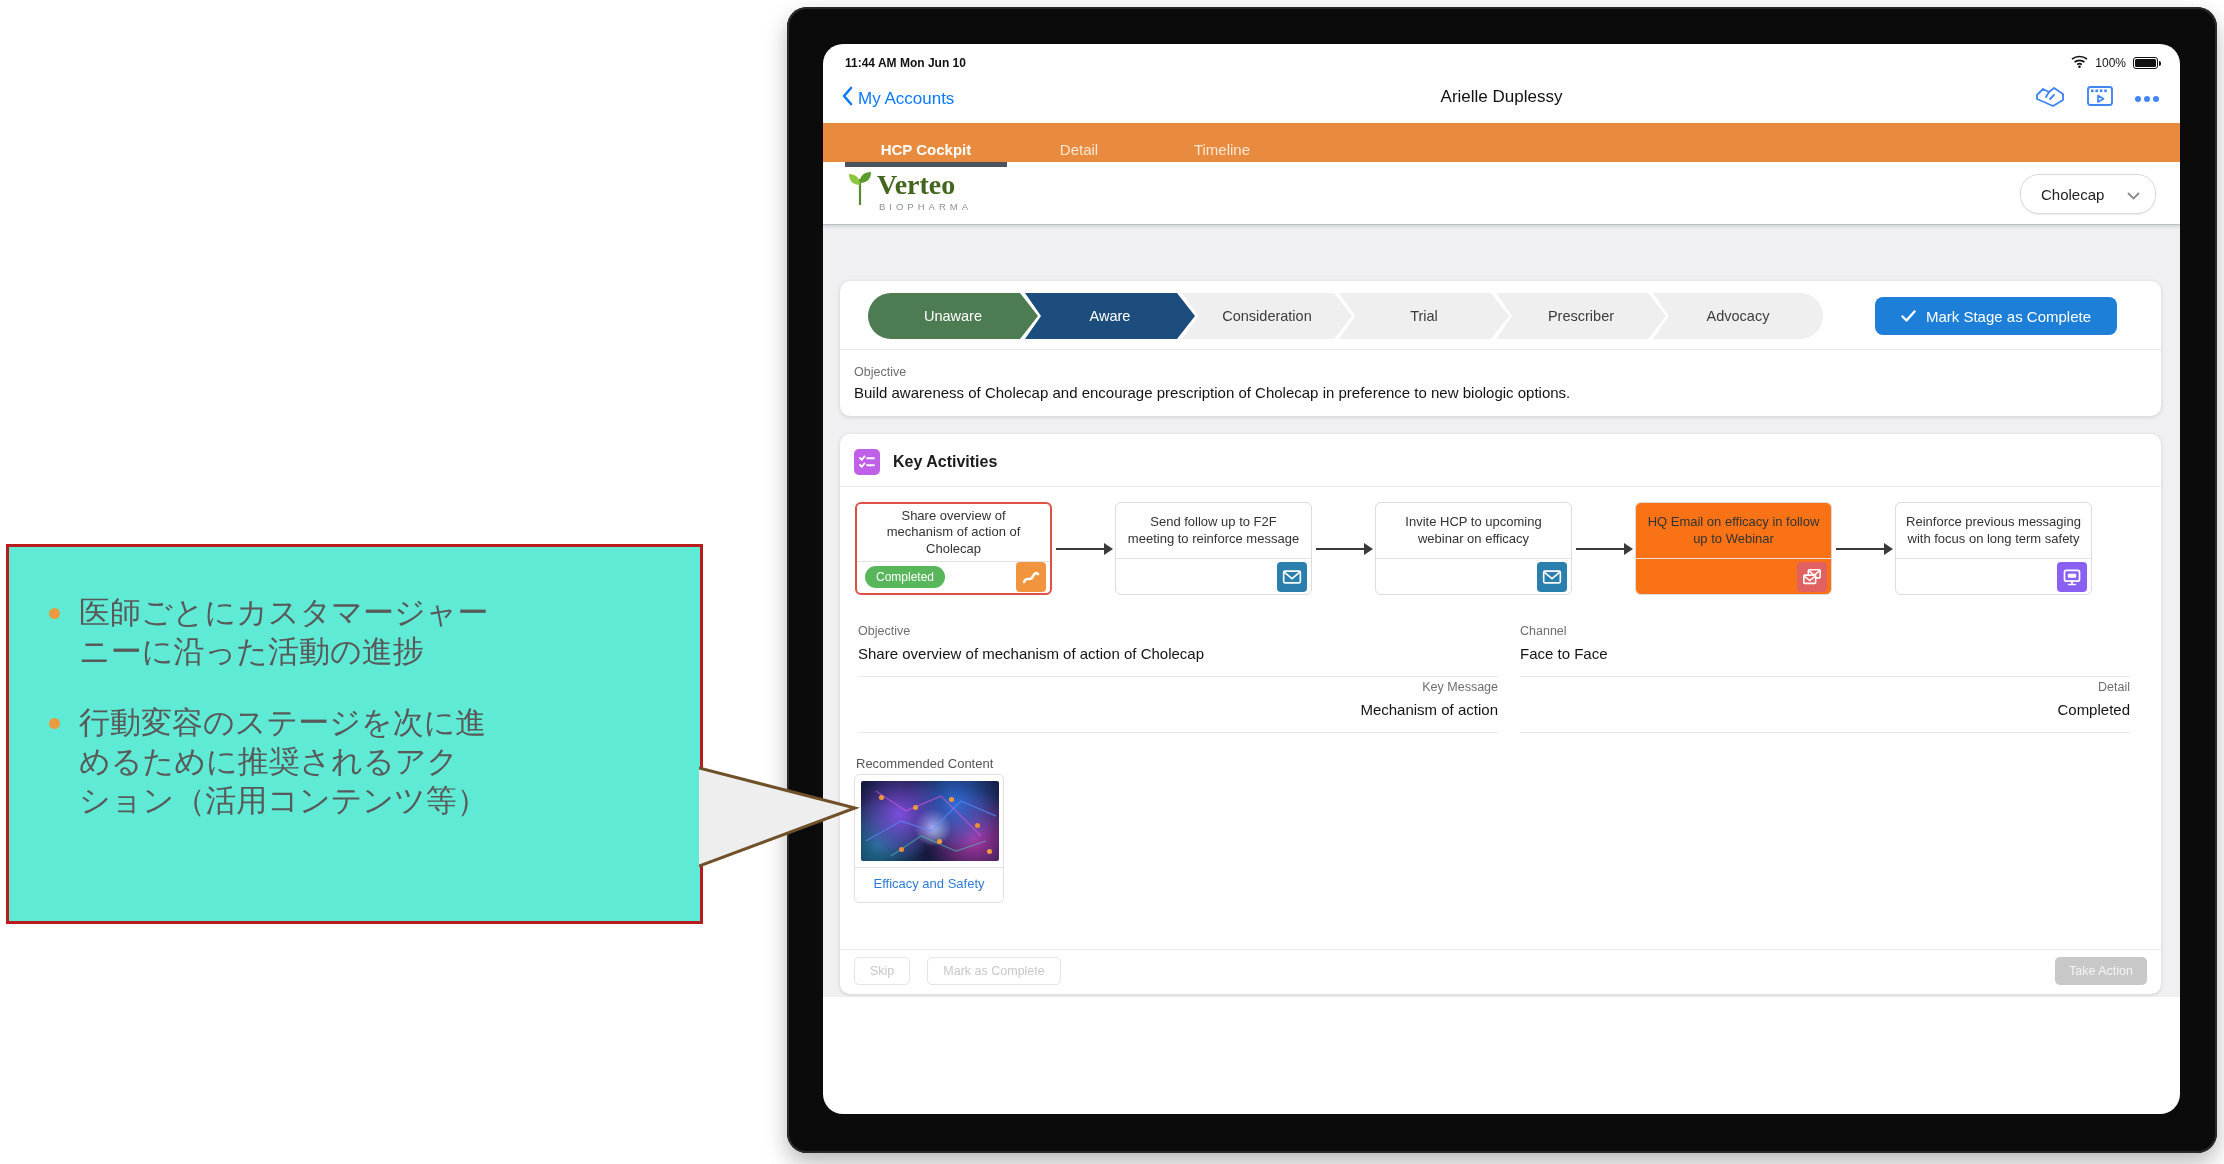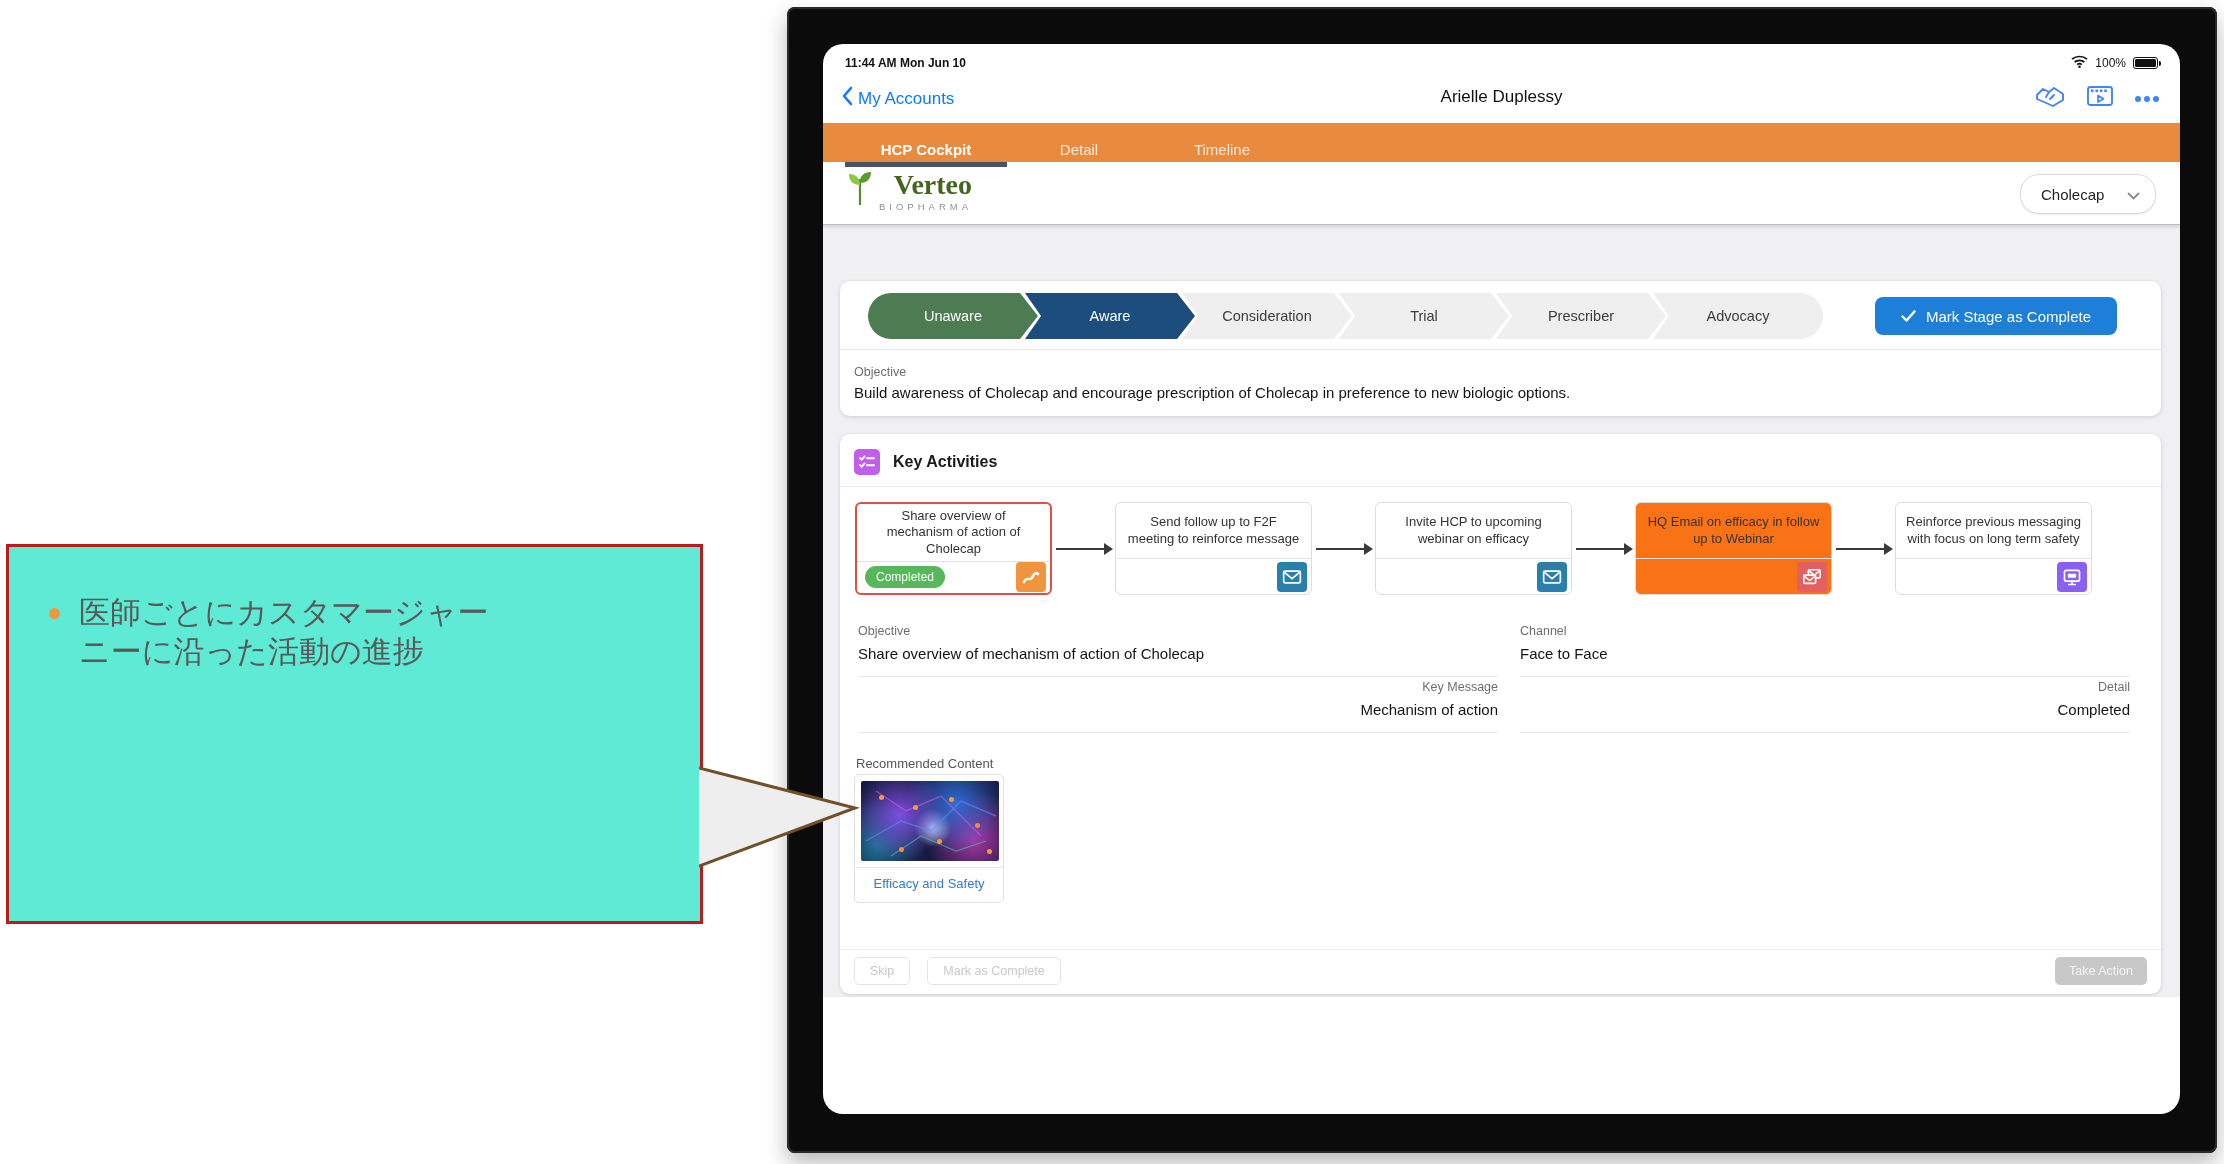--- a/index.html
+++ b/index.html
@@ -1,21 +1,21 @@
 <!DOCTYPE html>
 <html><head>
 <meta charset="utf-8">
 <style>
   * { margin:0; padding:0; box-sizing:border-box; }
   html,body { width:2224px; height:1164px; background:#ffffff; font-family:"Liberation Sans","DejaVu Sans",sans-serif; }
   .page { position:relative; width:2224px; height:1164px; overflow:hidden; }
 
   
   .tablet { position:absolute; left:787px; top:7px; width:1430px; height:1146px;
-    background:#0b0b0c; border-radius:8px; box-shadow:0 10px 22px rgba(0,0,0,.28), inset 0 0 0 2px #2a2a2c; z-index:1; }
+    background:#0b0b0c; border-radius:20px; box-shadow:0 10px 22px rgba(0,0,0,.28), inset 0 0 0 2px #2a2a2c; z-index:1; }
   .screen { position:absolute; left:36px; top:37px; width:1357px; height:1070px;
     background:#ffffff; border-radius:20px; overflow:hidden; }
 
   
   .statusbar { position:absolute; top:10px; left:22px; right:22px; height:18px;
     display:flex; justify-content:space-between; align-items:center; }
   .status-time { font-size:12px; font-weight:700; color:#111; }
   .status-right { display:flex; align-items:center; gap:7px; }
   .status-batt-pct { font-size:12px; color:#111; }
   .batt { position:relative; width:25px; height:12px; border:1.5px solid #111; border-radius:3px; }
@@ -33,21 +33,21 @@
     display:flex; align-items:center; padding-left:22px; }
   .tab { height:39px; line-height:39px; text-align:center; font-size:15px; color:rgba(255,248,240,.85); cursor:pointer; }
   .tab.t0 { width:162px; color:#ffffff; font-weight:700; }
   .tab.t1 { width:144px; }
   .tab.t2 { width:142px; }
   .tab-indicator { position:absolute; top:118px; left:22px; width:162px; height:5px; background:#4b545e; z-index:3; }
 
   
   .brandbar { position:absolute; top:118px; left:0; right:0; height:63px; background:#fff;
     border-bottom:1px solid #b9c0c9; box-shadow:0 2px 3px rgba(0,0,0,.12); z-index:2; }
-  .brand { position:absolute; left:24px; top:9px; display:flex; align-items:flex-start; gap:4px;text-align:right; }
+  .brand { position:absolute; left:24px; top:9px; display:flex; align-items:flex-start; gap:4px; }
   .brand-text-name { font-family:"Liberation Serif","DejaVu Serif",serif; font-size:28px; line-height:28px; font-weight:700; color:#44651d; }
   .brand-text-sub { font-size:9.5px; letter-spacing:4px; color:#8c9196; margin-top:2px; margin-left:2px; }
   .product-pill { position:absolute; right:24px; top:12px; width:136px; height:40px; background:#fff;
     border:1.5px solid #d9d9d9; border-radius:19px; display:flex; align-items:center; justify-content:space-between;
     padding:0 15px 0 20px; box-shadow:0 1px 2px rgba(0,0,0,.08); cursor:pointer; }
   .product-pill span { font-size:15px; color:#222; }
 
   
   .graybg { position:absolute; top:181px; left:0; right:0; height:772px; background:#f0f0f2; }
 
@@ -390,20 +390,23 @@
         </div>
       </div>
 
     </div>
   </div>
 
   <div class="callout">
     <ul>
       <li><span class="jtext">医師ごとにカスタマージャー
 ニーに沿った活動の進捗</span></li>
+      <li><span class="jtext">行動変容のステージを次に進
+めるために推奨されるアク
+ション（活用コンテンツ等）</span></li>
     </ul>
   </div>
   <svg class="callout-tail" width="162" height="110" viewBox="0 0 162 110">
     <path d="M0 6 L156 46 L0 104 Z" fill="#efeeee" stroke="none"></path>
     <path d="M0 6 L156 46 L0 104" fill="none" stroke="#6f5028" stroke-width="3"></path>
   </svg>
 
 </div>
 
 </body></html>

